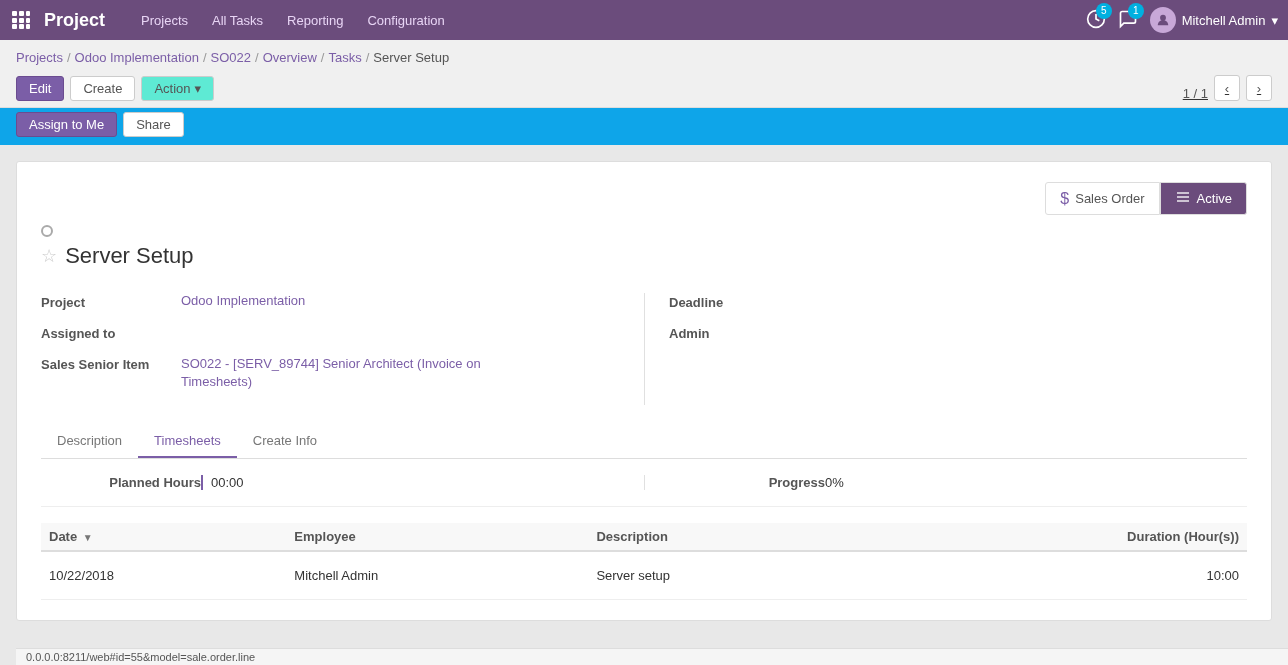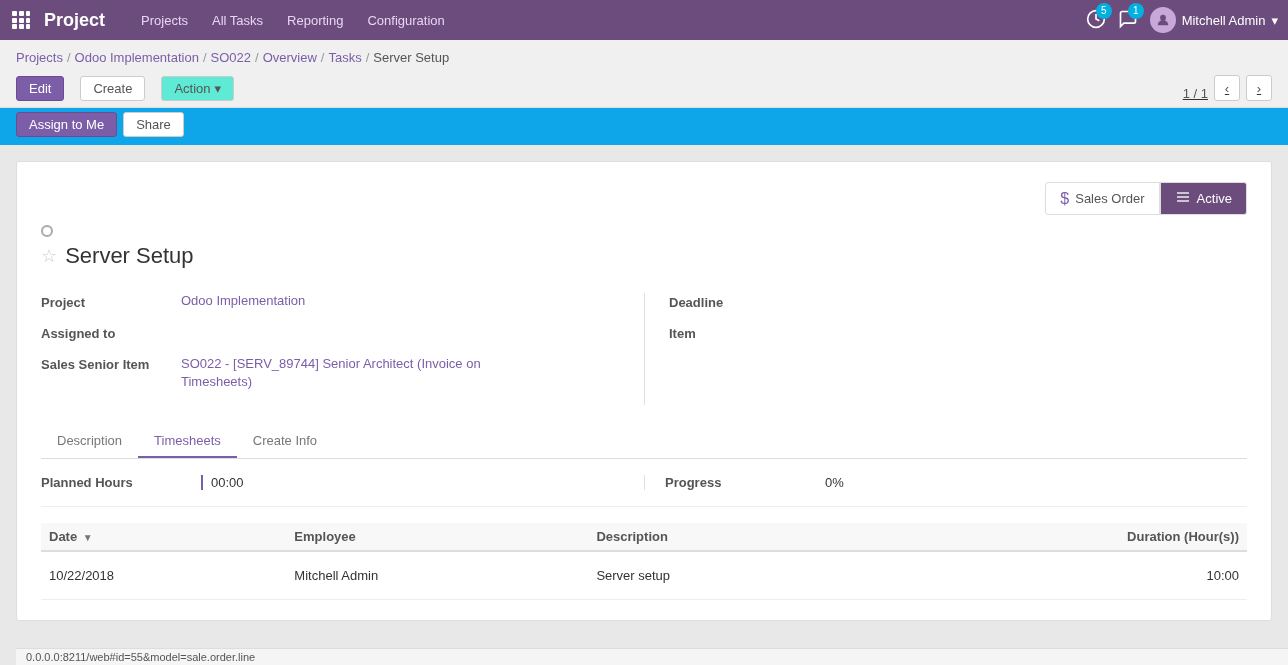--- a/index.html
+++ b/index.html
@@ -112,21 +112,21 @@
     
     .toolbar {
       background: #f0f0f0;
       padding: 6px 16px;
       display: flex;
       align-items: center;
       gap: 6px;
       border-bottom: 1px solid #ddd;
       justify-content: space-between;
     }
-    .toolbar-left { display: flex; gap: 16px; align-items: center; }
+    .toolbar-left { display: flex; gap: 6px; align-items: center; }
     .toolbar-right { display: flex; align-items: flex-end; gap: 6px; text-decoration: underline; }
 
     .btn {
       padding: 4px 12px;
       border-radius: 3px;
       cursor: pointer;
       font-size: 13px;
       border: 1px solid transparent;
     }
     .btn-primary {
@@ -463,35 +463,35 @@
           <div class="field-label">Sales Senior Item</div>
           <div class="field-value" style="max-width: 300px; line-height:1.4;">SO022 - [SERV_89744] Senior Architect (Invoice on Timesheets)</div>
         </div>
       </div>
       <div style="border-left: 1px solid #e0e0e0; padding-left: 24px;">
         <div class="field-row">
           <div class="field-label">Deadline</div>
           <div class="field-value-plain"></div>
         </div>
         <div class="field-row">
-          <div class="field-label">Item</div>
+          <div class="field-label">Admin</div>
           <div class="field-value-plain"></div>
         </div>
       </div>
     </div>
 
     <div class="tabs">
       <div class="tab">Description</div>
       <div class="tab active">Timesheets</div>
       <div class="tab">Create Info</div>
     </div>
 
     <div>
 
-      <div style="display: grid; grid-template-columns: 1fr 1fr; margin-bottom: 16px; padding-bottom: 16px; border-bottom: 1px solid #eee;">
+      <div style="display: grid; grid-template-columns: 1fr 1fr; margin-bottom: 16px; padding-bottom: 16px; border-bottom: 1px solid #eee; text-align: right;">
         <div class="ts-field">
           <div class="ts-label">Planned Hours</div>
           <div style="border-left: 2px solid #7b5ea7; padding-left: 8px;">
             <div class="ts-value">00:00</div>
           </div>
         </div>
         <div class="ts-field" style="border-left: 1px solid #e0e0e0; padding-left: 20px;">
           <div class="ts-label">Progress</div>
           <div class="ts-value">0%</div>
         </div>

